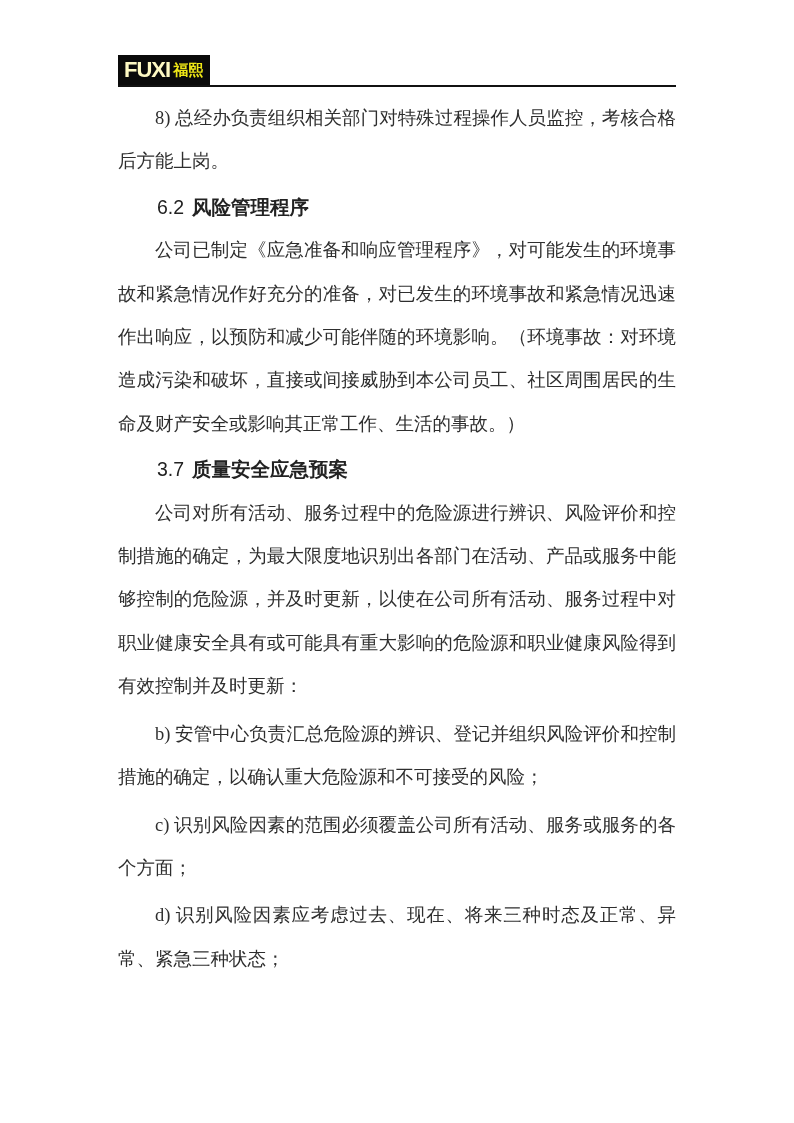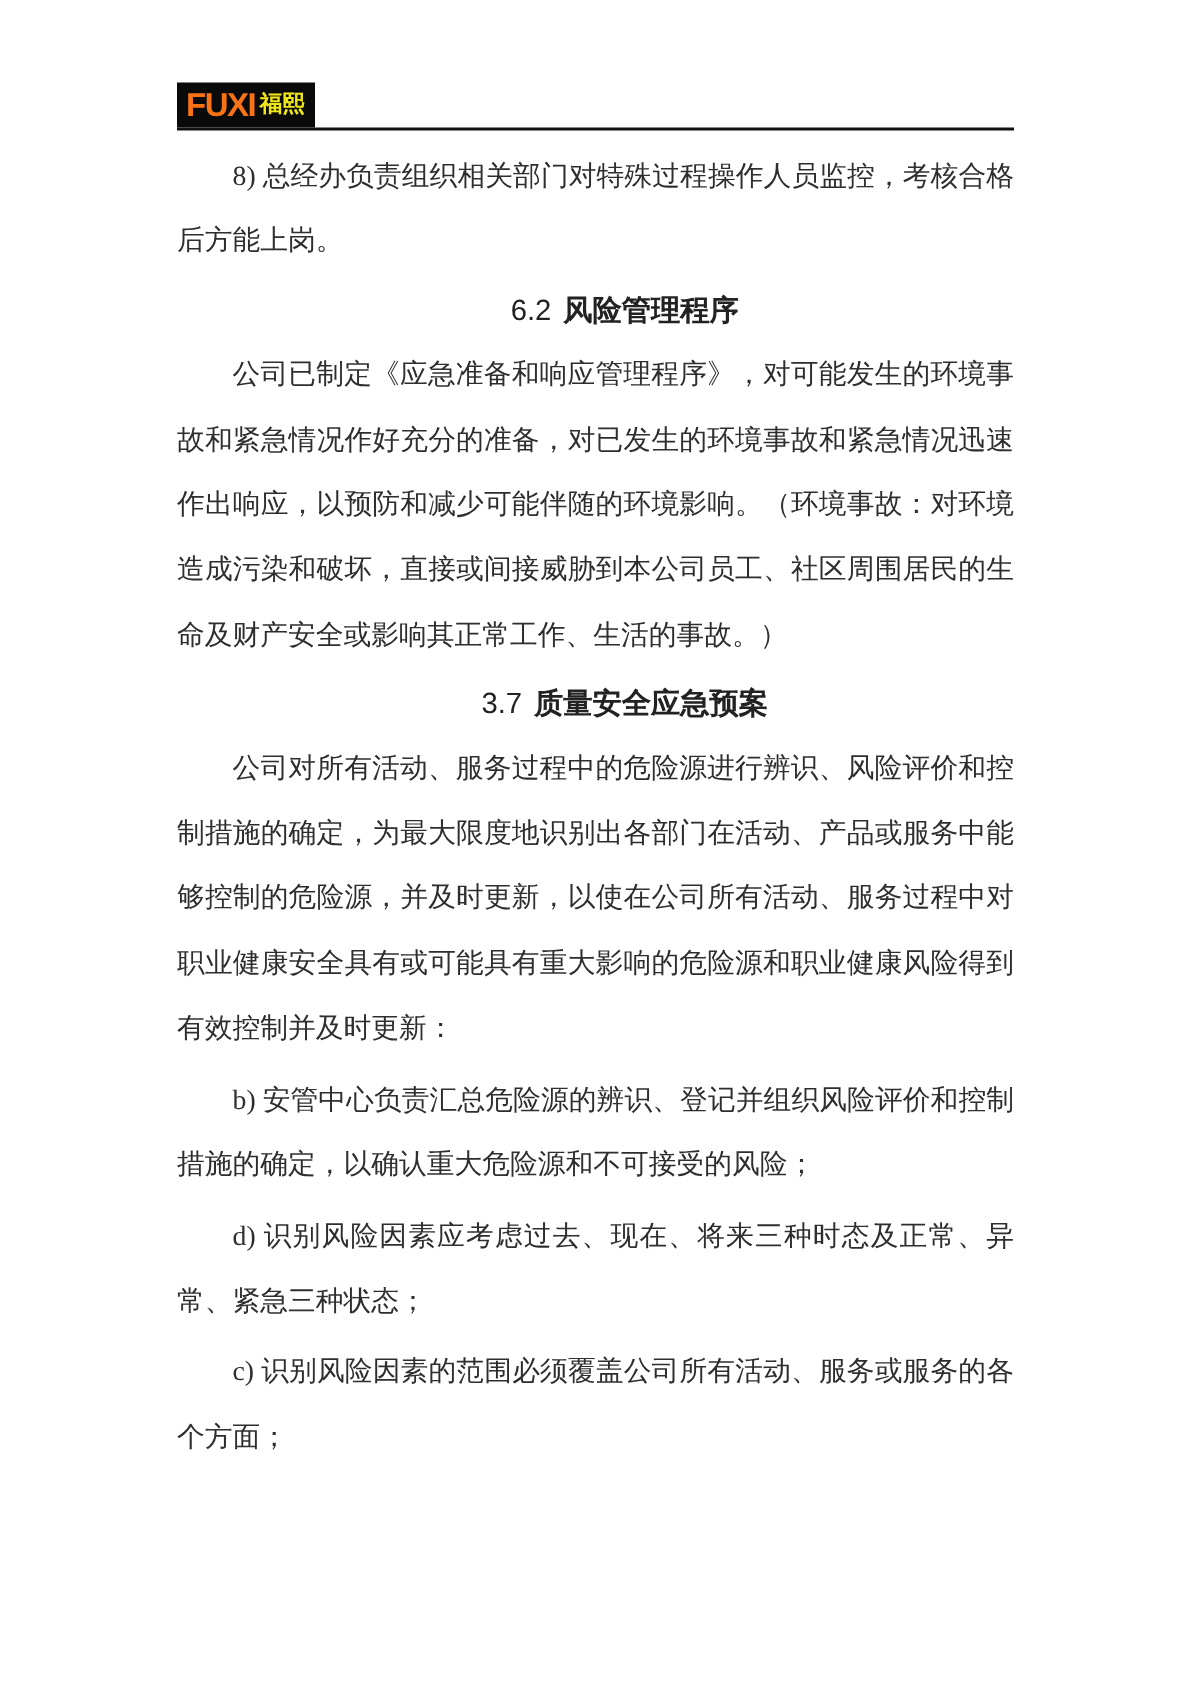--- a/index.html
+++ b/index.html
@@ -32,21 +32,21 @@
     height: 30px;
     padding: 0 7px 0 6px;
     vertical-align: bottom;
   }
   .logo-latin {
     font-family: "Liberation Sans", "DejaVu Sans", sans-serif;
     font-weight: 700;
     font-size: 22px;
     line-height: 30px;
     letter-spacing: -1px;
-    color: #f97316;
+    color: #fef9c3;
   }
   .logo-cjk {
     font-family: "Liberation Sans", "DejaVu Sans", sans-serif;
     font-weight: 700;
     font-size: 15px;
     line-height: 30px;
     color: #efe716;
   }
   
   .doc-body {
@@ -66,21 +66,21 @@
     text-indent: 2em;
   }
   .heading {
     margin: 2px 0 0 0;
     font-family: "Liberation Sans", "DejaVu Sans", sans-serif;
     font-size: 19.5px;
     font-weight: 700;
     line-height: 43.4px;
     text-indent: 2em;
     color: #222222;
-    text-align: center;
+    text-align: left;
   }
   .h-num {
     font-weight: 400;
     margin-right: 8px;
   }
 </style>
 </head>
 <body>
 
 <div class="page">
@@ -102,18 +102,18 @@
 
     <p class="para">公司已制定《应急准备和响应管理程序》，对可能发生的环境事故和紧急情况作好充分的准备，对已发生的环境事故和紧急情况迅速作出响应，以预防和减少可能伴随的环境影响。（环境事故：对环境造成污染和破坏，直接或间接威胁到本公司员工、社区周围居民的生命及财产安全或影响其正常工作、生活的事故。）</p>
 
     <h2 class="heading">
       <span class="h-num">3.7</span><span class="h-title">质量安全应急预案</span>
     </h2>
 
     <p class="para">公司对所有活动、服务过程中的危险源进行辨识、风险评价和控制措施的确定，为最大限度地识别出各部门在活动、产品或服务中能够控制的危险源，并及时更新，以使在公司所有活动、服务过程中对职业健康安全具有或可能具有重大影响的危险源和职业健康风险得到有效控制并及时更新：</p>
 
     <p class="list-para">b) 安管中心负责汇总危险源的辨识、登记并组织风险评价和控制措施的确定，以确认重大危险源和不可接受的风险；</p>
+    <p class="list-para">c) 识别风险因素的范围必须覆盖公司所有活动、服务或服务的各个方面；</p>
     <p class="list-para">d) 识别风险因素应考虑过去、现在、将来三种时态及正常、异常、紧急三种状态；</p>
-    <p class="list-para">c) 识别风险因素的范围必须覆盖公司所有活动、服务或服务的各个方面；</p>
 
   </main>
 
 </div>
 
 </body></html>

